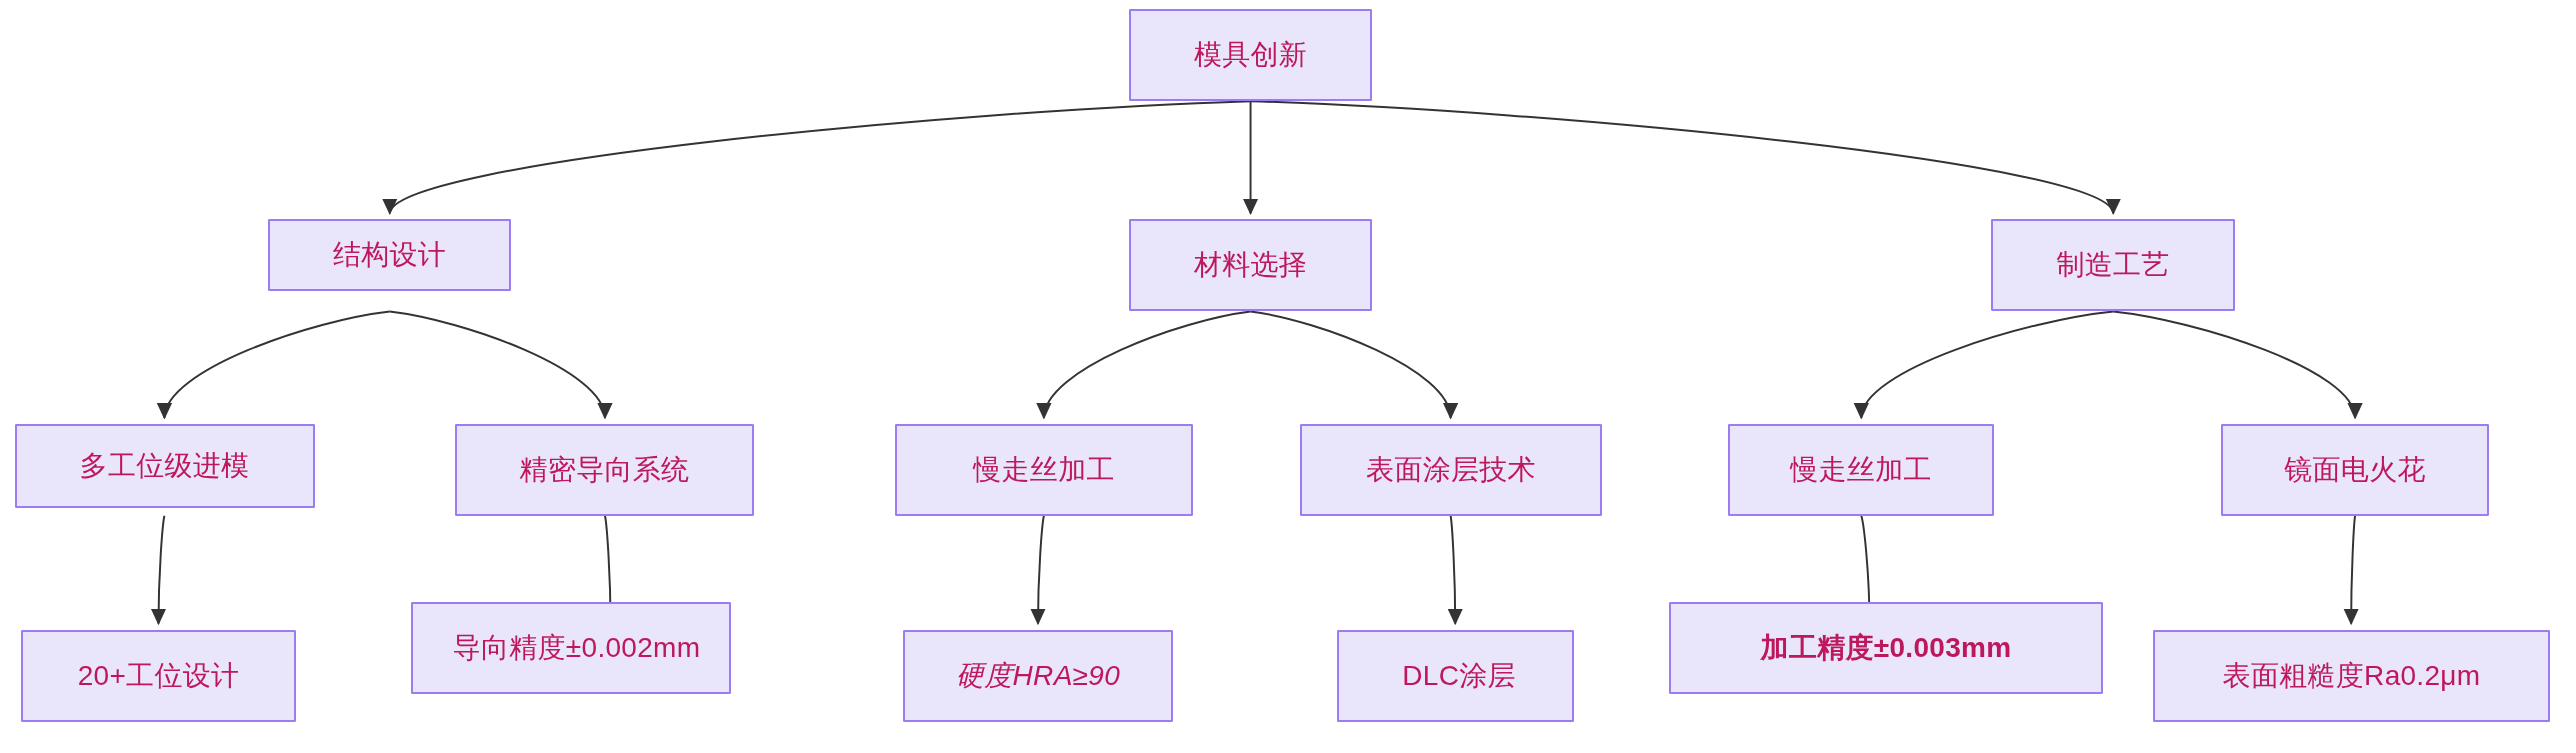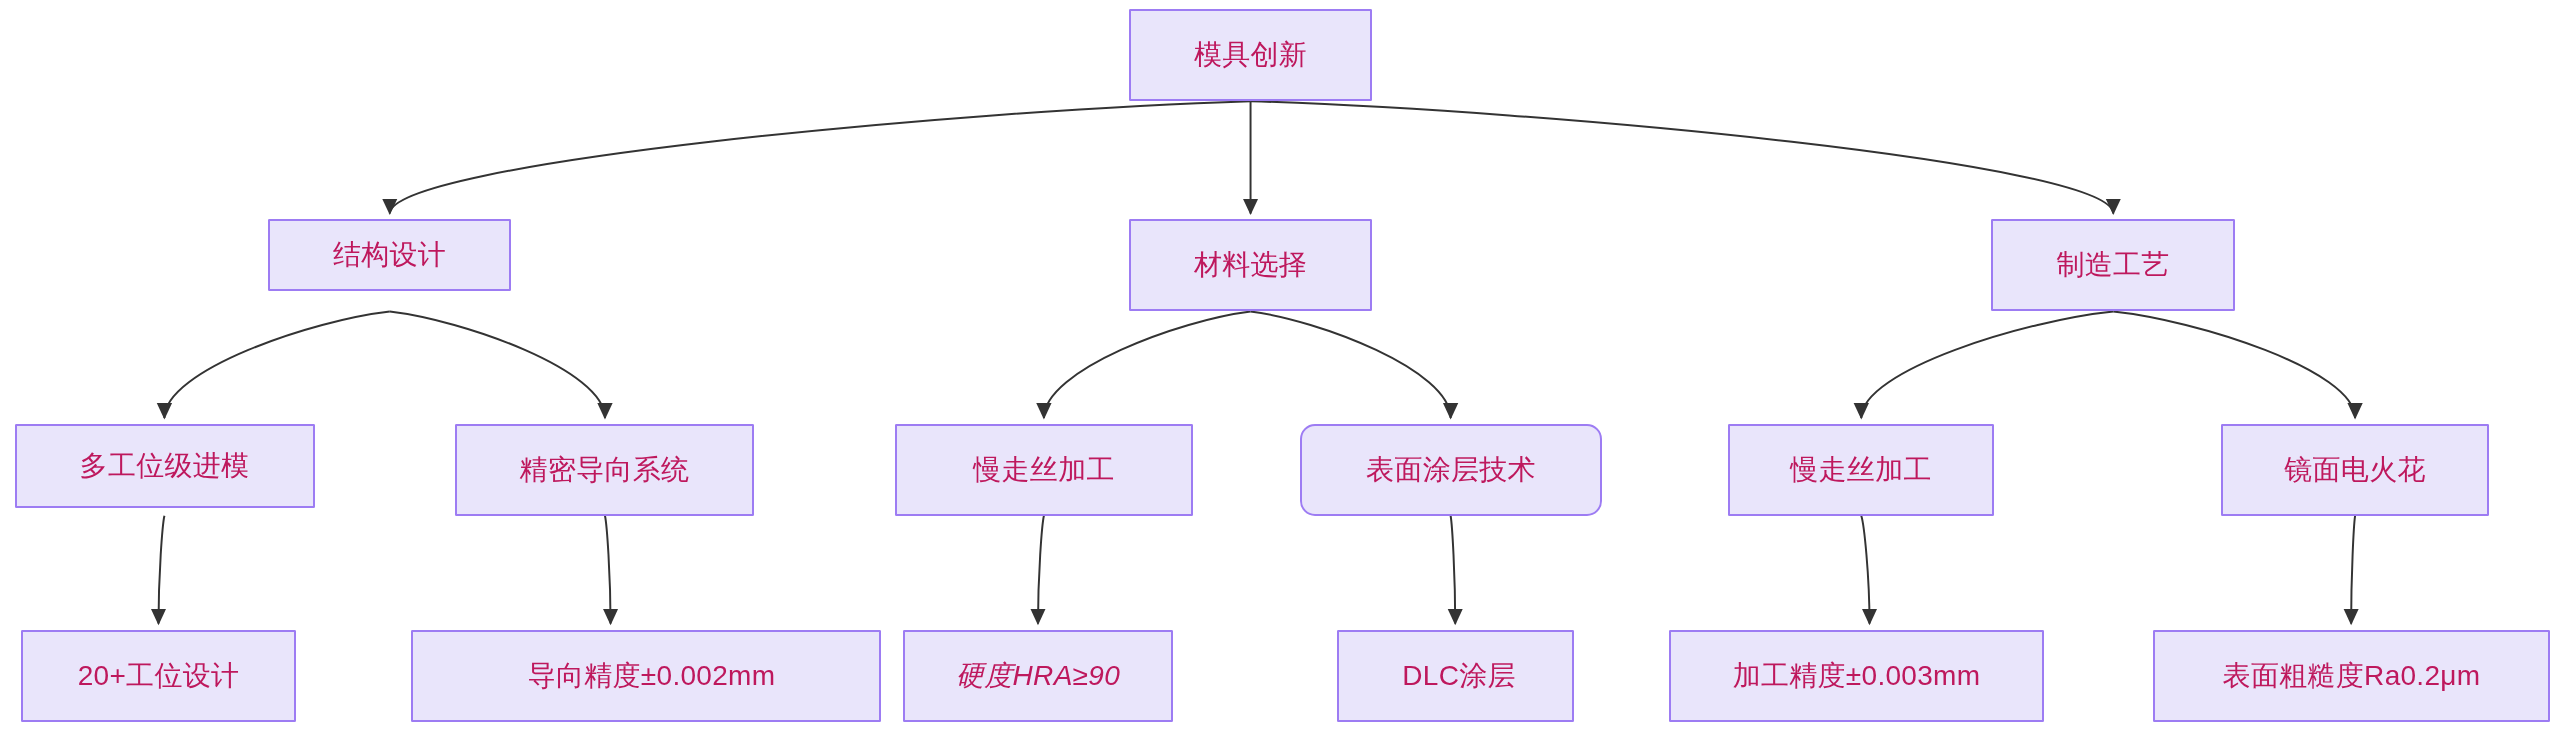--- a/index.html
+++ b/index.html
@@ -92,42 +92,42 @@
       </div>
       <div class="node" style="left: 14.5px; top: 424px; width: 300px; height: 84px;">
         <span class="node-label">多工位级进模</span>
       </div>
       <div class="node" style="left: 455px; top: 424px; width: 299px; height: 92px;">
         <span class="node-label">精密导向系统</span>
       </div>
       <div class="node" style="left: 895px; top: 424px; width: 298px; height: 92px;">
         <span class="node-label">慢走丝加工</span>
       </div>
-      <div class="node" style="left: 1300px; top: 424px; width: 302px; height: 92px; border-radius: 15px;">
+      <div class="node" style="left: 1300px; top: 424px; width: 302px; height: 92px;">
         <span class="node-label">表面涂层技术</span>
       </div>
       <div class="node" style="left: 1728px; top: 424px; width: 266px; height: 92px;">
         <span class="node-label">慢走丝加工</span>
       </div>
       <div class="node" style="left: 2221px; top: 424px; width: 268px; height: 92px;">
         <span class="node-label">镜面电火花</span>
       </div>
       <div class="node" style="left: 21px; top: 630px; width: 275px; height: 92px;">
         <span class="node-label">20+工位设计</span>
       </div>
-      <div class="node" style="left: 411px; top: 630px; width: 470px; height: 92px; padding-left: 11px;">
+      <div class="node" style="left: 411px; top: 602px; width: 320px; height: 92px; padding-left: 11px;">
         <span class="node-label">导向精度±0.002mm</span>
       </div>
       <div class="node" style="left: 903px; top: 630px; width: 270px; height: 92px; font-style: italic;">
         <span class="node-label">硬度HRA≥90</span>
       </div>
       <div class="node" style="left: 1337px; top: 630px; width: 237px; height: 92px; padding-left: 7px;">
         <span class="node-label">DLC涂层</span>
       </div>
-      <div class="node" style="left: 1669px; top: 630px; width: 375px; height: 92px;">
+      <div class="node" style="left: 1669px; top: 602px; width: 434px; height: 92px; font-weight: bold;">
         <span class="node-label">加工精度±0.003mm</span>
       </div>
       <div class="node" style="left: 2153px; top: 630px; width: 397px; height: 92px;">
         <span class="node-label">表面粗糙度Ra0.2μm</span>
       </div>
     </div>
 
 </div>
 
 

